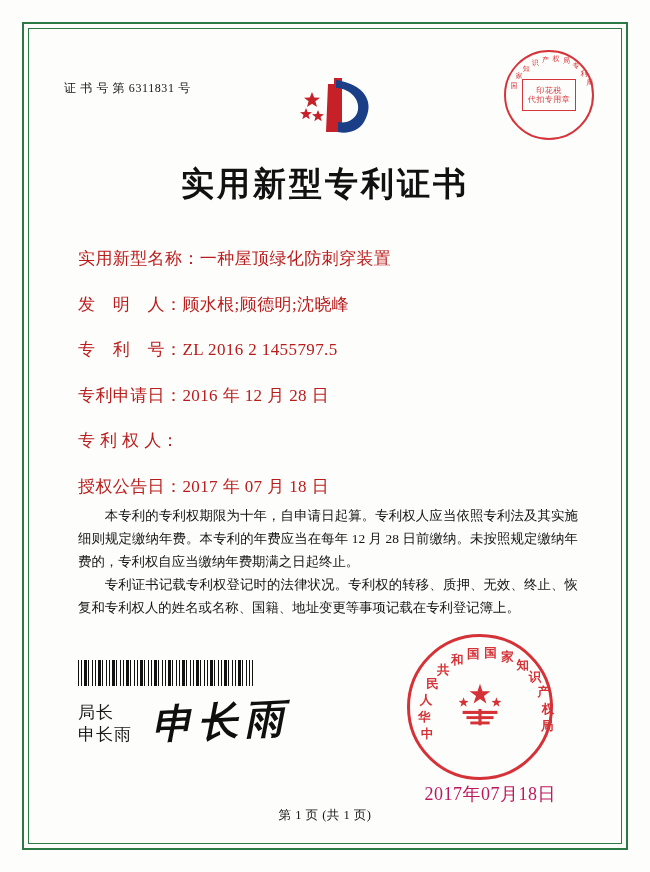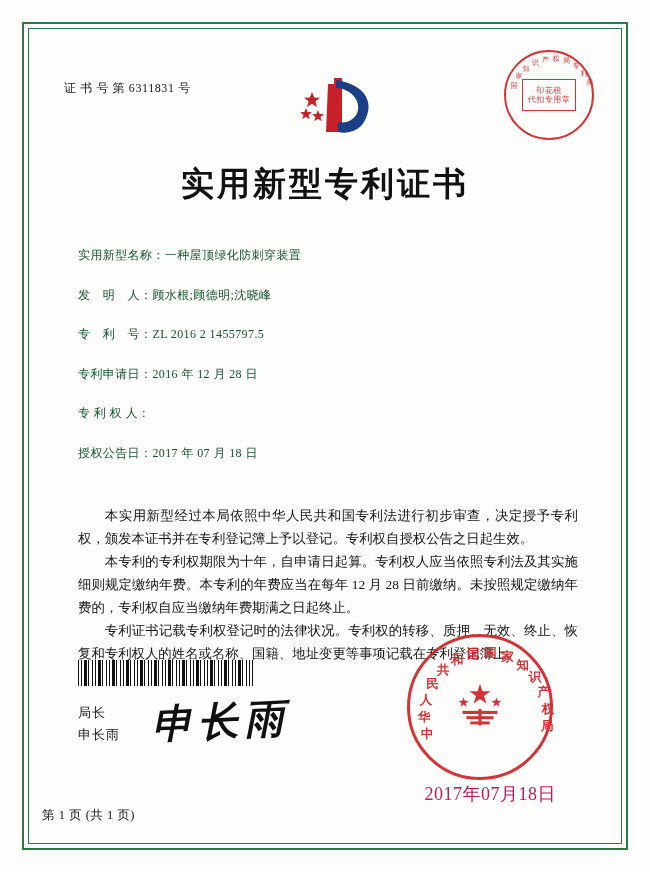--- a/index.html
+++ b/index.html
@@ -129,22 +129,22 @@
   .fields {
     position: absolute;
     left: 36px;
     top: 205px;
     right: 24px;
   }
   .field-row {
     display: flex;
     align-items: baseline;
     margin-bottom: 22.5px;
-    font-size: 12px;
-    color: #14532d;
+    font-size: 17px;
+    color: #b91c1c;
   }
   .field-label {
     white-space: pre;
     letter-spacing: 0.4px;
   }
   .field-value {
     letter-spacing: 0.4px;
   }
 
   
@@ -181,21 +181,21 @@
       #111 10.5px, #111 11.5px,
       transparent 11.5px, transparent 14px
     );
   }
 
   
   .sig-block {
     position: absolute;
     left: 36px;
     top: 660px;
-    font-size: 13px;
+    font-size: 17px;
     line-height: 22px;
     letter-spacing: 1px;
   }
   .signature-script {
     position: absolute;
     left: 110px;
     top: 652px;
     font-size: 40px;
     font-family: "Liberation Serif", "DejaVu Serif", serif;
     font-style: italic;
@@ -248,21 +248,21 @@
     color: #be185d;
     letter-spacing: 0.5px;
   }
 
   
   .footer {
     position: absolute;
     left: 0;
     right: 0;
     bottom: 6px;
-    text-align: left;
+    text-align: center;
     font-size: 12.5px;
     color: #141414;
     letter-spacing: 0.5px;
   }
 </style>
 </head>
 <body>
 
 <div class="page">
 
@@ -329,21 +329,20 @@
       <div class="field-row">
         <span class="field-label">专 利 权 人：</span>
       </div>
       <div class="field-row">
         <span class="field-label">授权公告日：</span>
         <span class="field-value">2017 年 07 月 18 日</span>
       </div>
     </div>
 
     <div class="body-text">
-      <p>本实用新型经过本局依照中华人民共和国专利法进行初步审查，决定授予专利权，颁发本证书并在专利登记簿上予以登记。专利权自授权公告之日起生效。</p>
       <p>本专利的专利权期限为十年，自申请日起算。专利权人应当依照专利法及其实施细则规定缴纳年费。本专利的年费应当在每年 12 月 28 日前缴纳。未按照规定缴纳年费的，专利权自应当缴纳年费期满之日起终止。</p>
       <p>专利证书记载专利权登记时的法律状况。专利权的转移、质押、无效、终止、恢复和专利权人的姓名或名称、国籍、地址变更等事项记载在专利登记簿上。</p>
     </div>
 
     <div class="barcode"></div>
 
     <div class="sig-block">
       <div>局长</div>
       <div>申长雨</div>
     </div>

